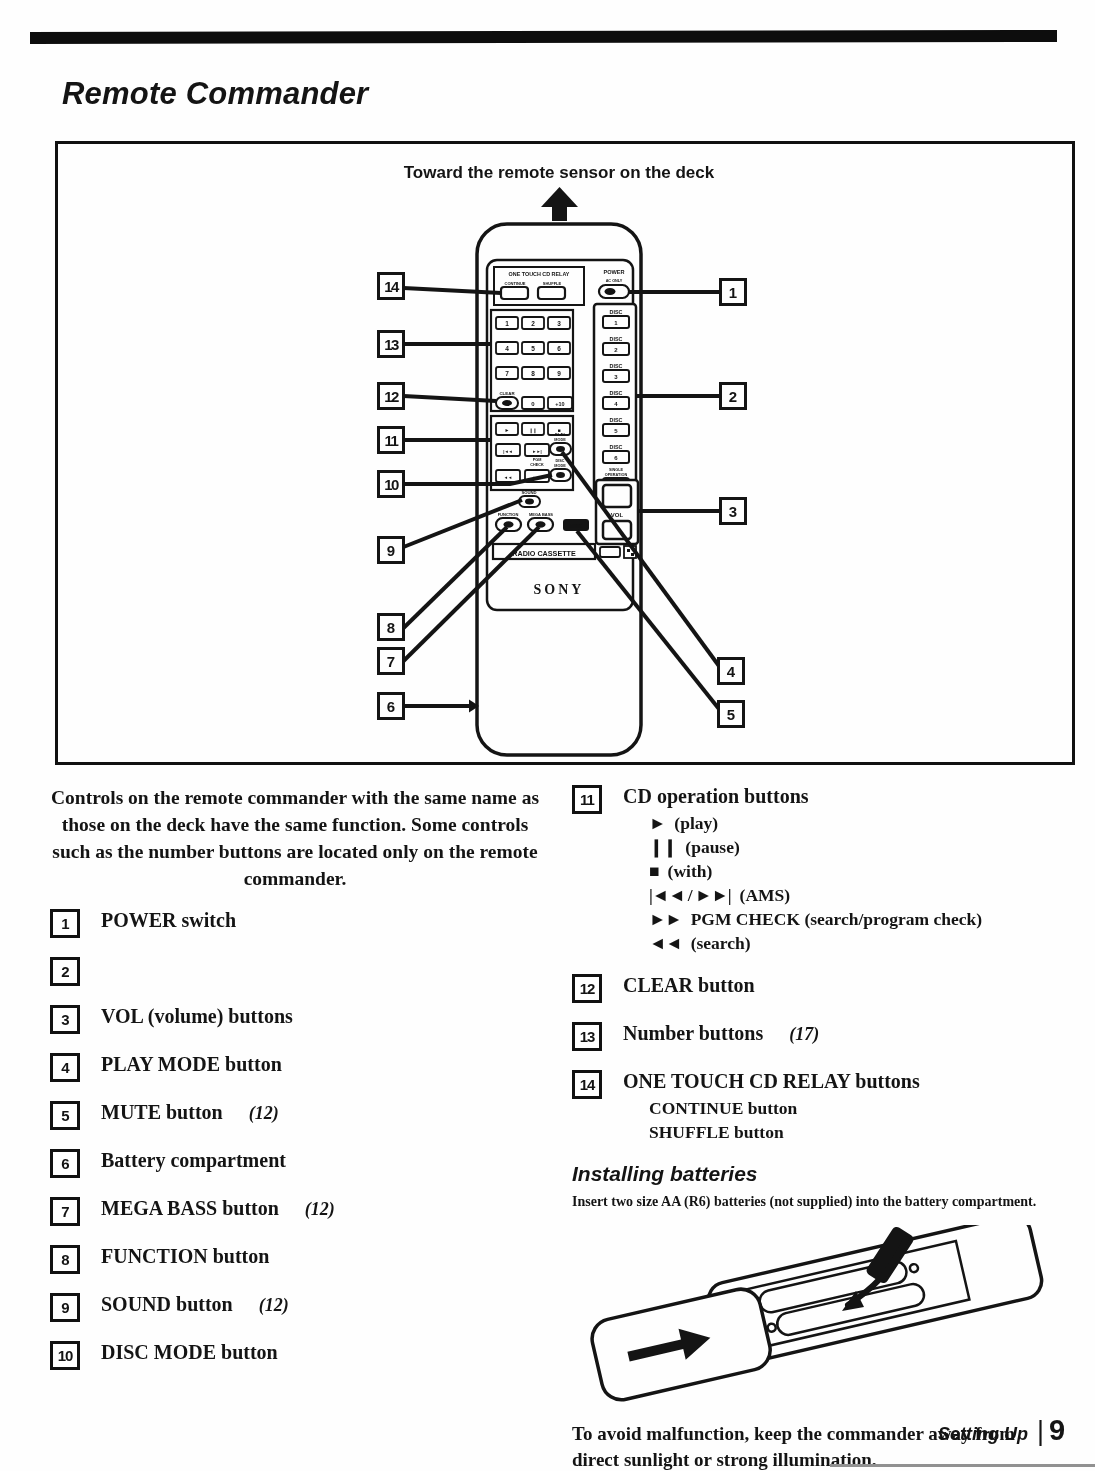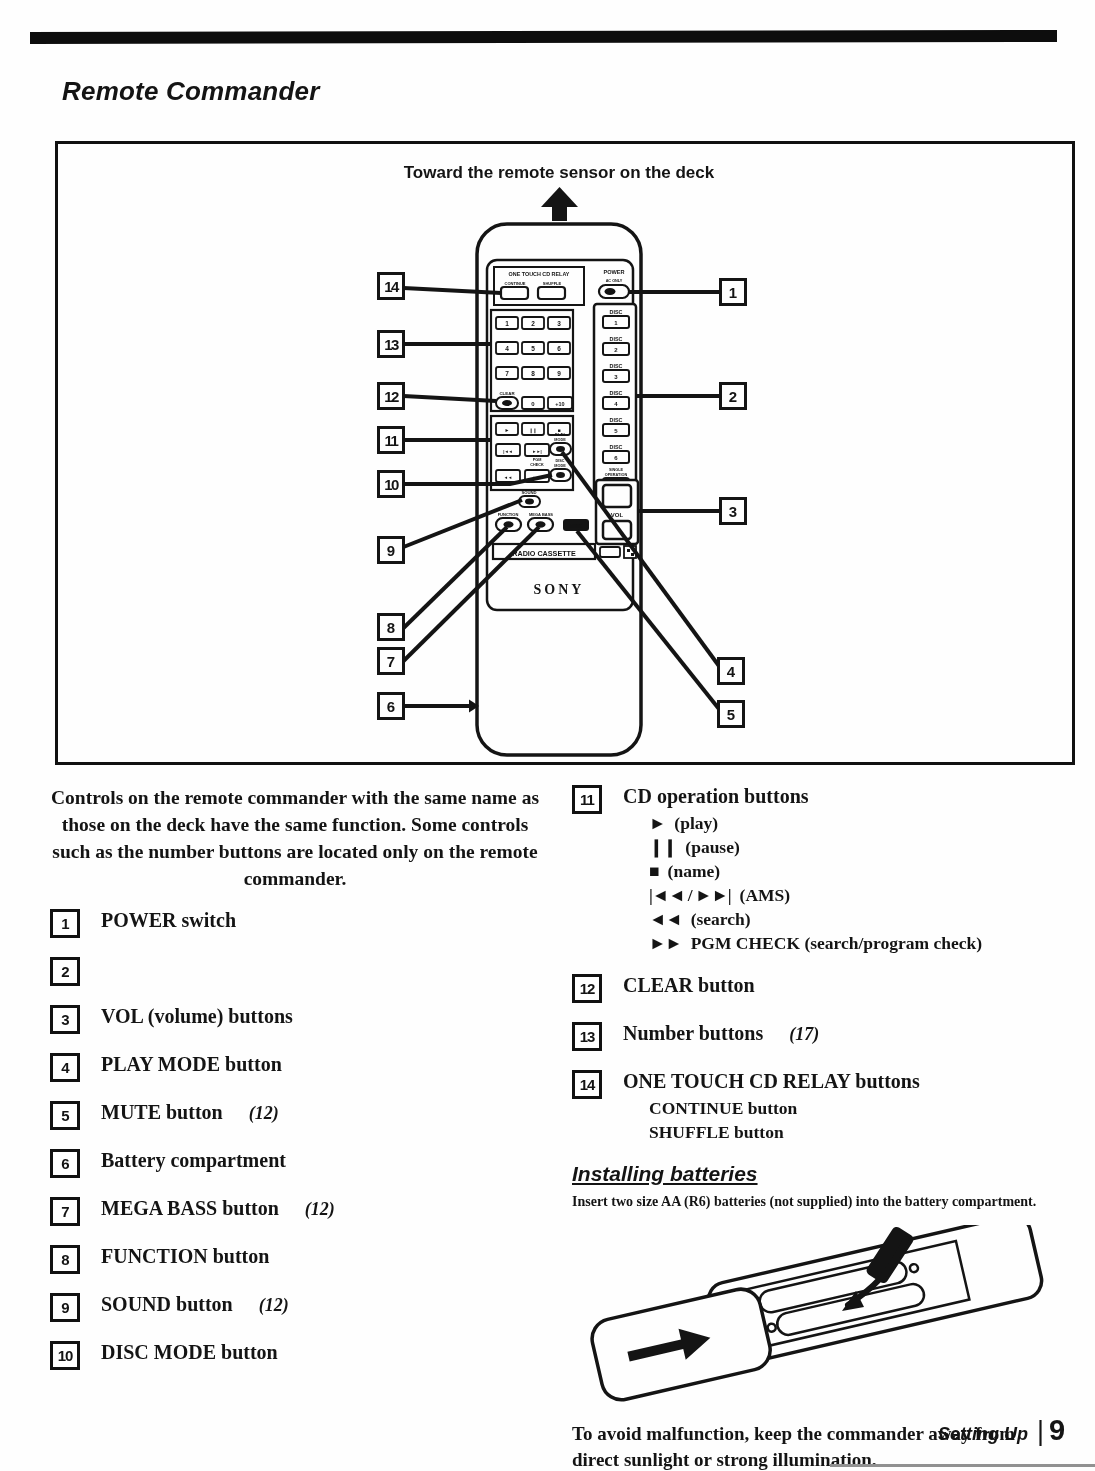--- a/index.html
+++ b/index.html
@@ -1,38 +1,38 @@
 <!DOCTYPE html>
 <html><head>
 <meta charset="utf-8">
 <style>
   html,body{margin:0;padding:0;background:#d8d8d8;}
   .page{position:relative;width:1095px;height:1471px;background:#fefefe;margin:0 auto;
         font-family:"Liberation Serif",serif;color:#141414;overflow:hidden;}
   .top-rule{position:absolute;left:30px;top:31px;width:1027px;height:12px;background:#0d0d0d;transform:rotate(-0.12deg);}
   .page-title{position:absolute;left:62px;top:76px;font-family:"Liberation Sans",sans-serif;
-        font-weight:bold;font-style:italic;font-size:26px;letter-spacing:0.2px;text-align:center;}
+        font-weight:bold;font-style:italic;font-size:31px;letter-spacing:0.2px;text-align:center;}
   .diagram{position:absolute;left:55px;top:141px;width:1020px;height:624px;border:3px solid #111;box-sizing:border-box;background:#fefefe;}
   .diagram svg{display:block;}
 
   .col-left{position:absolute;left:50px;top:784px;width:490px;}
   .col-right{position:absolute;left:572px;top:784px;width:485px;}
   .intro{font-size:19.5px;line-height:27px;font-weight:bold;margin:0 0 16px 0;text-align:center;}
   .item{display:flex;margin-bottom:18px;}
   .numbox{flex:0 0 auto;width:24px;height:23px;border:3px solid #111;background:#fff;
         font-family:"Liberation Sans",sans-serif;font-weight:bold;font-size:15px;line-height:23px;
         text-align:center;letter-spacing:-1px;margin-top:1px;}
   .item-body{margin-left:21px;}
   .item-title{font-size:20px;font-weight:bold;line-height:24px;}
   .pref{font-style:italic;font-size:18px;margin-left:26px;}
   .item-note{font-size:17px;font-weight:bold;line-height:22px;margin-top:3px;width:455px;}
   .sublines{margin-top:3px;margin-left:26px;font-size:17.5px;font-weight:bold;line-height:24px;}
   .subline .glyph{margin-right:9px;letter-spacing:-1px;}
   .installing-heading{font-family:"Liberation Sans",sans-serif;font-weight:bold;font-style:italic;
-        font-size:21px;margin:8px 0 3px 0;text-decoration:underline;}
+        font-size:21px;margin:8px 0 3px 0;}
   .installing-body{font-size:14px;font-weight:bold;line-height:26px;width:478px;}
   .battery-art{margin:10px 0 0 18px;}
   .warning{font-size:19px;font-weight:bold;line-height:26px;width:478px;margin-top:2px;}
   .footer{position:absolute;left:938px;top:1414px;display:flex;align-items:baseline;white-space:nowrap;}
   .footer-label{font-family:"Liberation Sans",sans-serif;font-weight:bold;font-style:italic;font-size:18px;}
   .footer-sep{font-family:"Liberation Sans",sans-serif;font-size:27px;font-weight:normal;margin:0 5px 0 9px;}
   .footer-page{font-family:"Liberation Sans",sans-serif;font-weight:bold;font-size:29px;}
   .bottom-rule{position:absolute;left:830px;top:1464px;width:265px;height:3px;background:#919191;}
 
   
@@ -307,24 +307,24 @@
   </div>
 
   <div class="col-right">
     <div class="item">
       <span class="numbox">11</span>
       <div class="item-body">
         <div class="item-title"><span>CD operation buttons</span></div>
         <div class="sublines">
           <div class="subline"><span class="glyph">►</span><span>(play)</span></div>
           <div class="subline"><span class="glyph">❙❙</span><span>(pause)</span></div>
-          <div class="subline"><span class="glyph">■</span><span>(name)</span></div>
+          <div class="subline"><span class="glyph">■</span><span>(with)</span></div>
           <div class="subline"><span class="glyph">|◄◄ / ►►|</span><span>(AMS)</span></div>
+          <div class="subline"><span class="glyph">►►</span><span>PGM CHECK (search/program check)</span></div>
           <div class="subline"><span class="glyph">◄◄</span><span>(search)</span></div>
-          <div class="subline"><span class="glyph">►►</span><span>PGM CHECK (search/program check)</span></div>
         </div>
       </div>
     </div>
     <div class="item">
       <span class="numbox">12</span>
       <div class="item-body">
           <div class="item-title"><span>CLEAR button</span></div>
         </div>
     </div>
     <div class="item">

